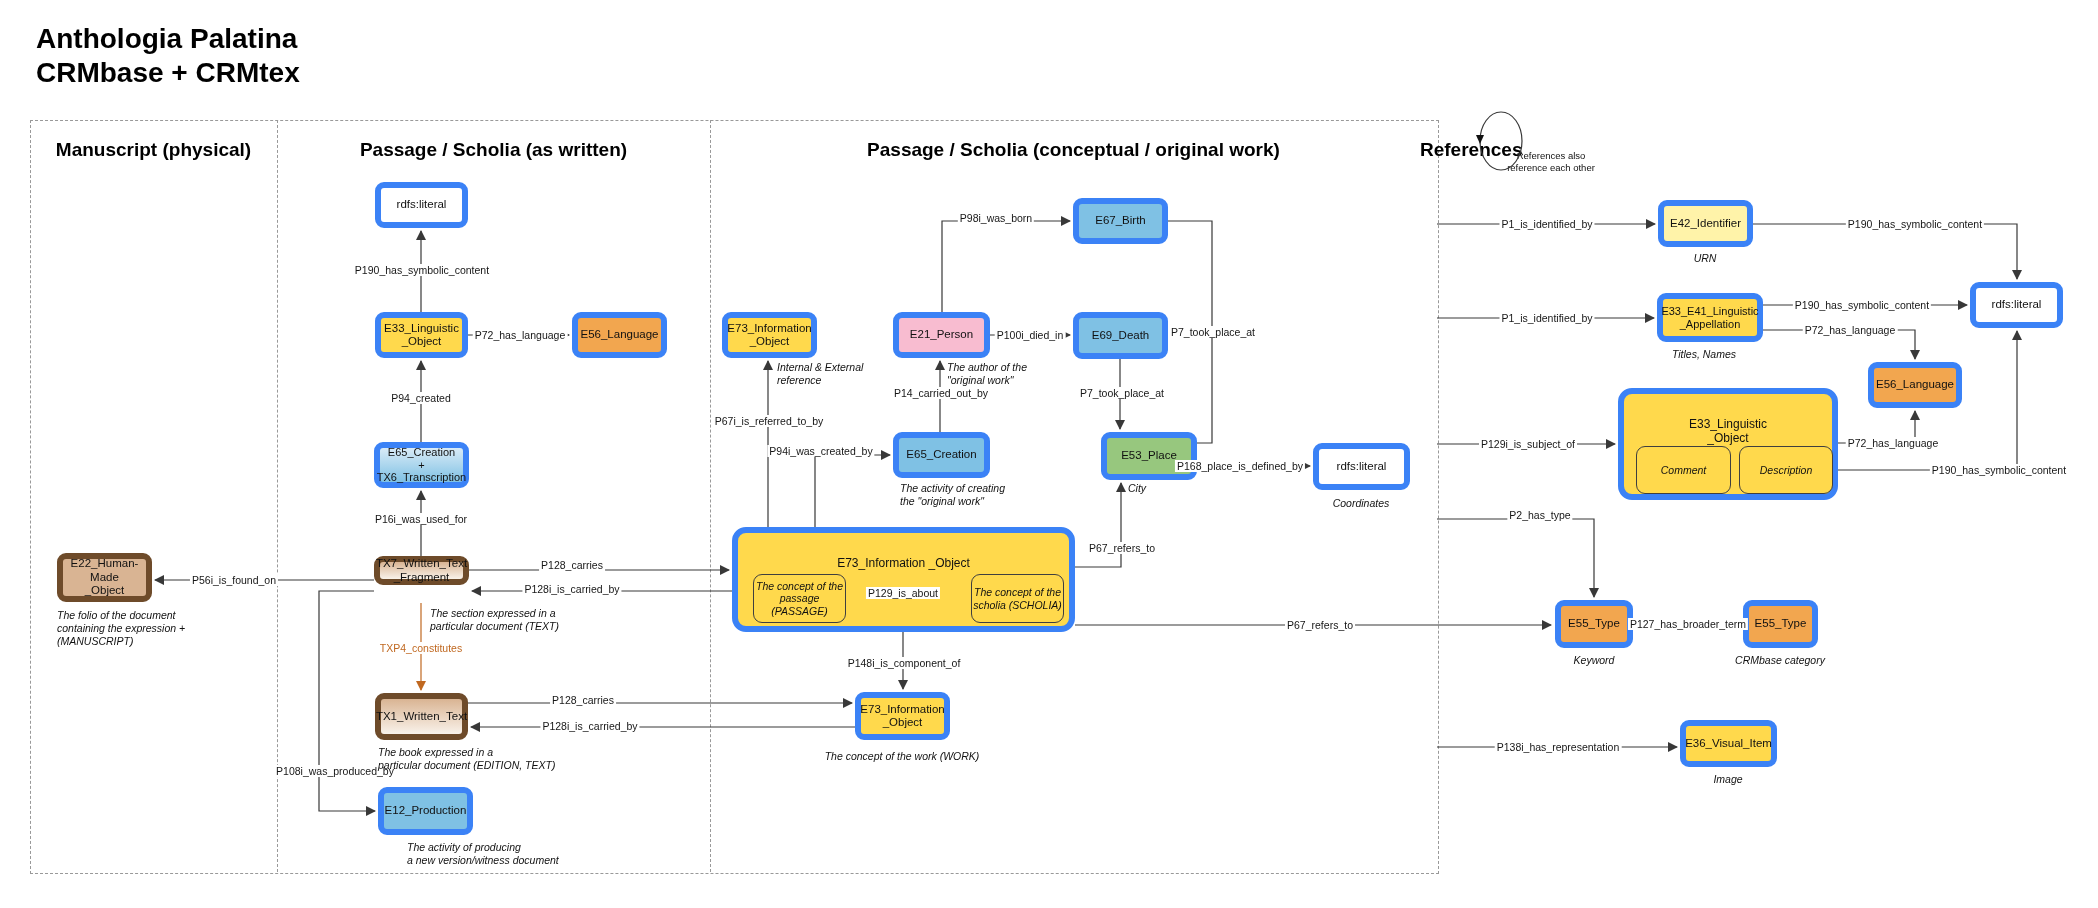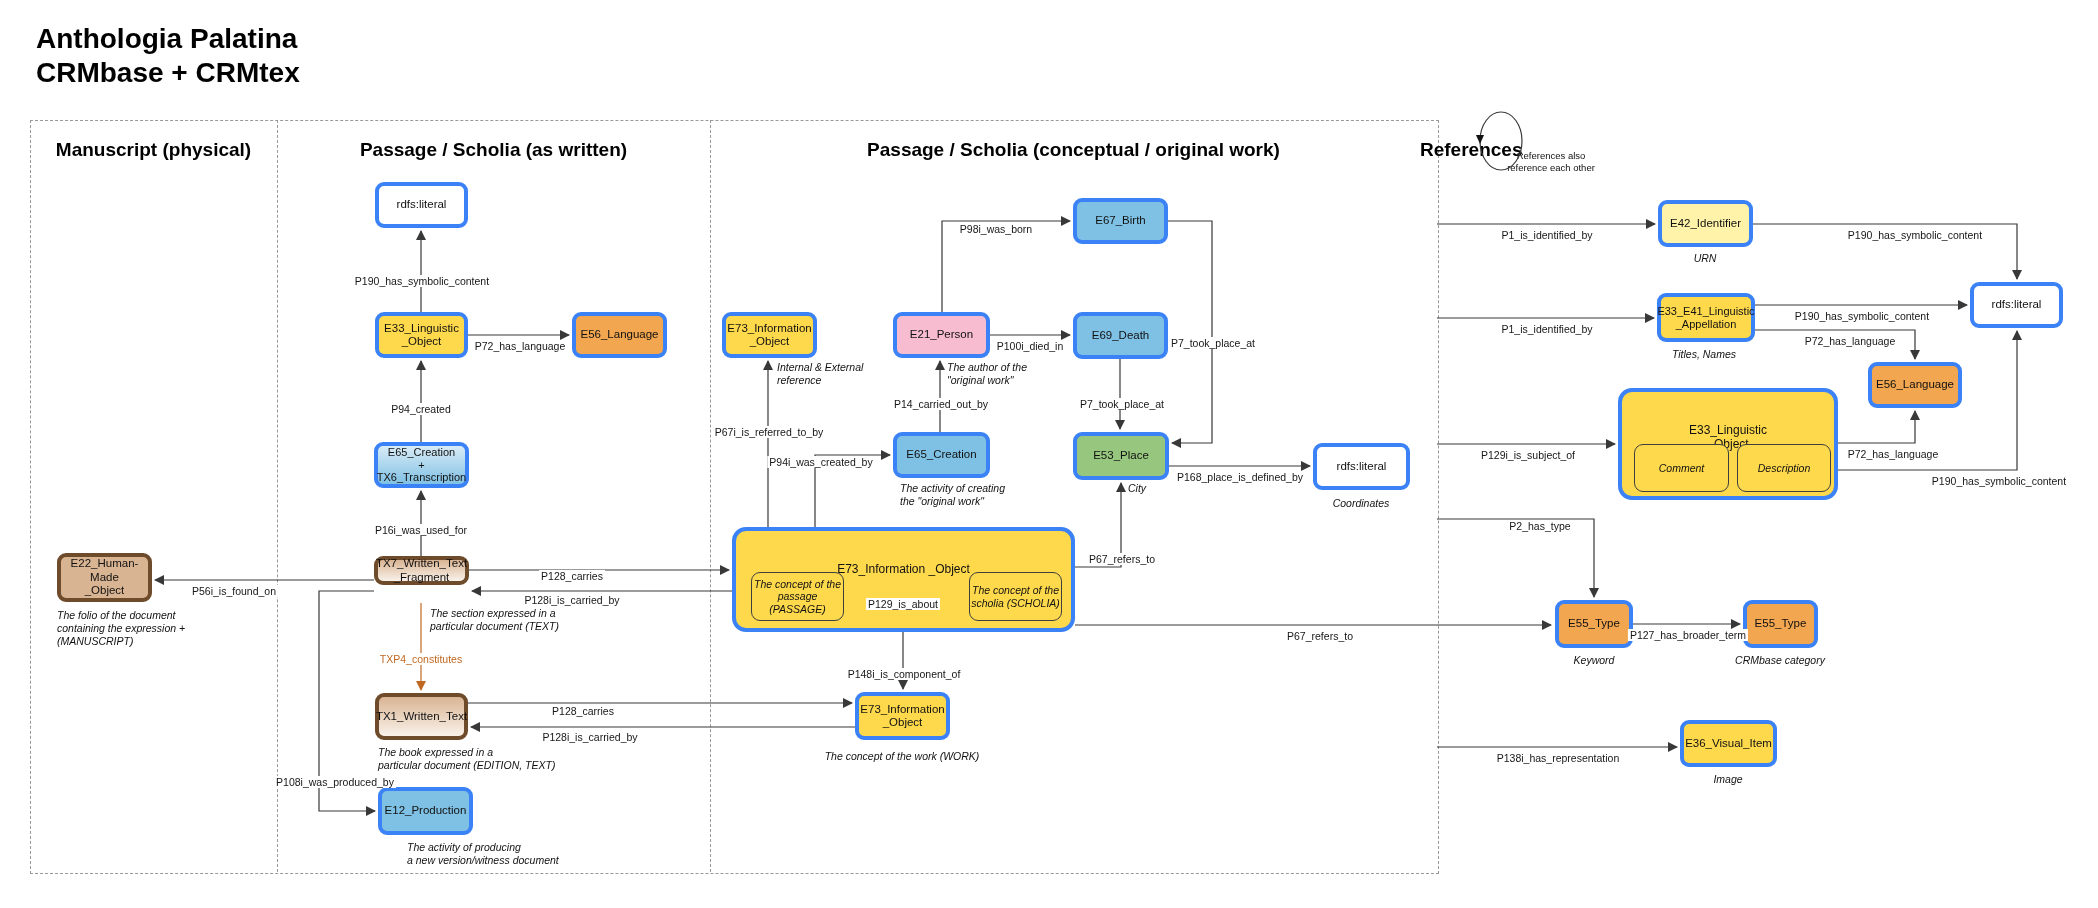--- a/index.html
+++ b/index.html
@@ -5,41 +5,41 @@
   html,body{margin:0;padding:0;background:#fff;}
   #canvas{position:relative;width:2098px;height:908px;background:#fff;
           font-family:"Liberation Sans", sans-serif;color:#111;overflow:hidden;}
   #main-title{position:absolute;left:36px;top:22px;font-size:28px;line-height:34px;
               font-weight:bold;white-space:pre-line;color:#000;}
   .frame{position:absolute;border:1px dashed #999;}
   .vdiv{position:absolute;width:0;border-left:1px dashed #999;}
   .st{position:absolute;top:139px;font-weight:bold;font-size:19px;color:#000;}
   .stc{text-align:center;}
   svg.edges{position:absolute;left:0;top:0;}
-  .n{position:absolute;box-sizing:border-box;border:4px solid #3b82f6;border-radius:9px;
+  .n{position:absolute;box-sizing:border-box;border:6px solid #3b82f6;border-radius:9px;
      display:flex;align-items:center;justify-content:center;text-align:center;
-     font-size:11.5px;line-height:13.5px;white-space:pre-line;color:#111;padding:8px;}
+     font-size:11.5px;line-height:13.5px;white-space:pre-line;color:#111;padding:0;}
   .sm{font-size:11px;line-height:12.5px;}
   .yellow{background:var(--yellow);}
   .paleyellow{background:var(--paleyellow);}
   .orange{background:var(--orange);}
   .blue{background:var(--blue);}
   .bluegrad{background:linear-gradient(180deg,#d9ebf7 0%,var(--blue) 100%);}
-  .green{background:var(--green);}
+  .green{background:var(--green);margin-left:28px;}
   .pink{background:var(--pink);}
   .white{background:#ffffff;}
   .tan{background:var(--tan);border-color:#6e4b2a;}
   .tangrad{background:linear-gradient(180deg,var(--tan) 0%,#f9f2ea 100%);border-color:#6e4b2a;}
   .big{display:block;border-radius:14px;}
   .bigtitle{display:block;text-align:center;margin-top:9px;font-size:12px;white-space:pre-line;line-height:14px;}
   .inner{position:absolute;box-sizing:border-box;border:1px solid #3f3f3f;border-radius:9px;
          background:var(--yellow);display:flex;align-items:center;justify-content:center;
          text-align:center;font-style:italic;font-size:10.5px;line-height:12.5px;white-space:pre-line;}
   .el{position:absolute;transform:translate(-50%,-50%);background:#fff;padding:0 2px;
-      font-size:10.5px;white-space:nowrap;color:#161616;margin-top:11px;}
+      font-size:10.5px;white-space:nowrap;color:#161616;}
   .elo{color:var(--accent-orange-text);}
   .cap{position:absolute;font-style:italic;font-size:10.5px;line-height:13px;
        white-space:pre-line;color:#111;}
   .capc{transform:translateX(-50%);text-align:left;}
   .note{position:absolute;font-size:9.5px;line-height:12px;white-space:pre-line;
         text-align:center;transform:translateX(-50%);color:#111;}
 </style>
 </head>
 <body>
 
@@ -141,21 +141,21 @@
     <div class="inner" style="left:15px;top:41px;width:93px;height:49px">The concept of the
 passage (PASSAGE)</div>
     <div class="inner" style="left:233px;top:41px;width:93px;height:49px">The concept of the
 scholia (SCHOLIA)</div>
   </div>
 
   <div class="n yellow" style="left:855px;top:692px;width:95px;height:48px">E73_Information
 _Object</div>
 
   <div class="n paleyellow" style="left:1658px;top:200px;width:95px;height:47px">E42_Identifier</div>
-  <div class="n yellow sm" style="left:1657px;top:293px;width:98px;height:49px">E33_E41_Linguistic
+  <div class="n yellow sm" style="left:1657px;top:293px;width:106px;height:49px">E33_E41_Linguistic
 _Appellation</div>
 
   <div class="n yellow big" style="left:1618px;top:388px;width:220px;height:112px">
     <span class="bigtitle">E33_Linguistic
 _Object</span>
     <div class="inner" style="left:12px;top:52px;width:95px;height:48px">Comment</div>
     <div class="inner" style="left:115px;top:52px;width:94px;height:48px">Description</div>
   </div>
 
   <div class="n orange" style="left:1868px;top:362px;width:94px;height:46px">E56_Language</div>

